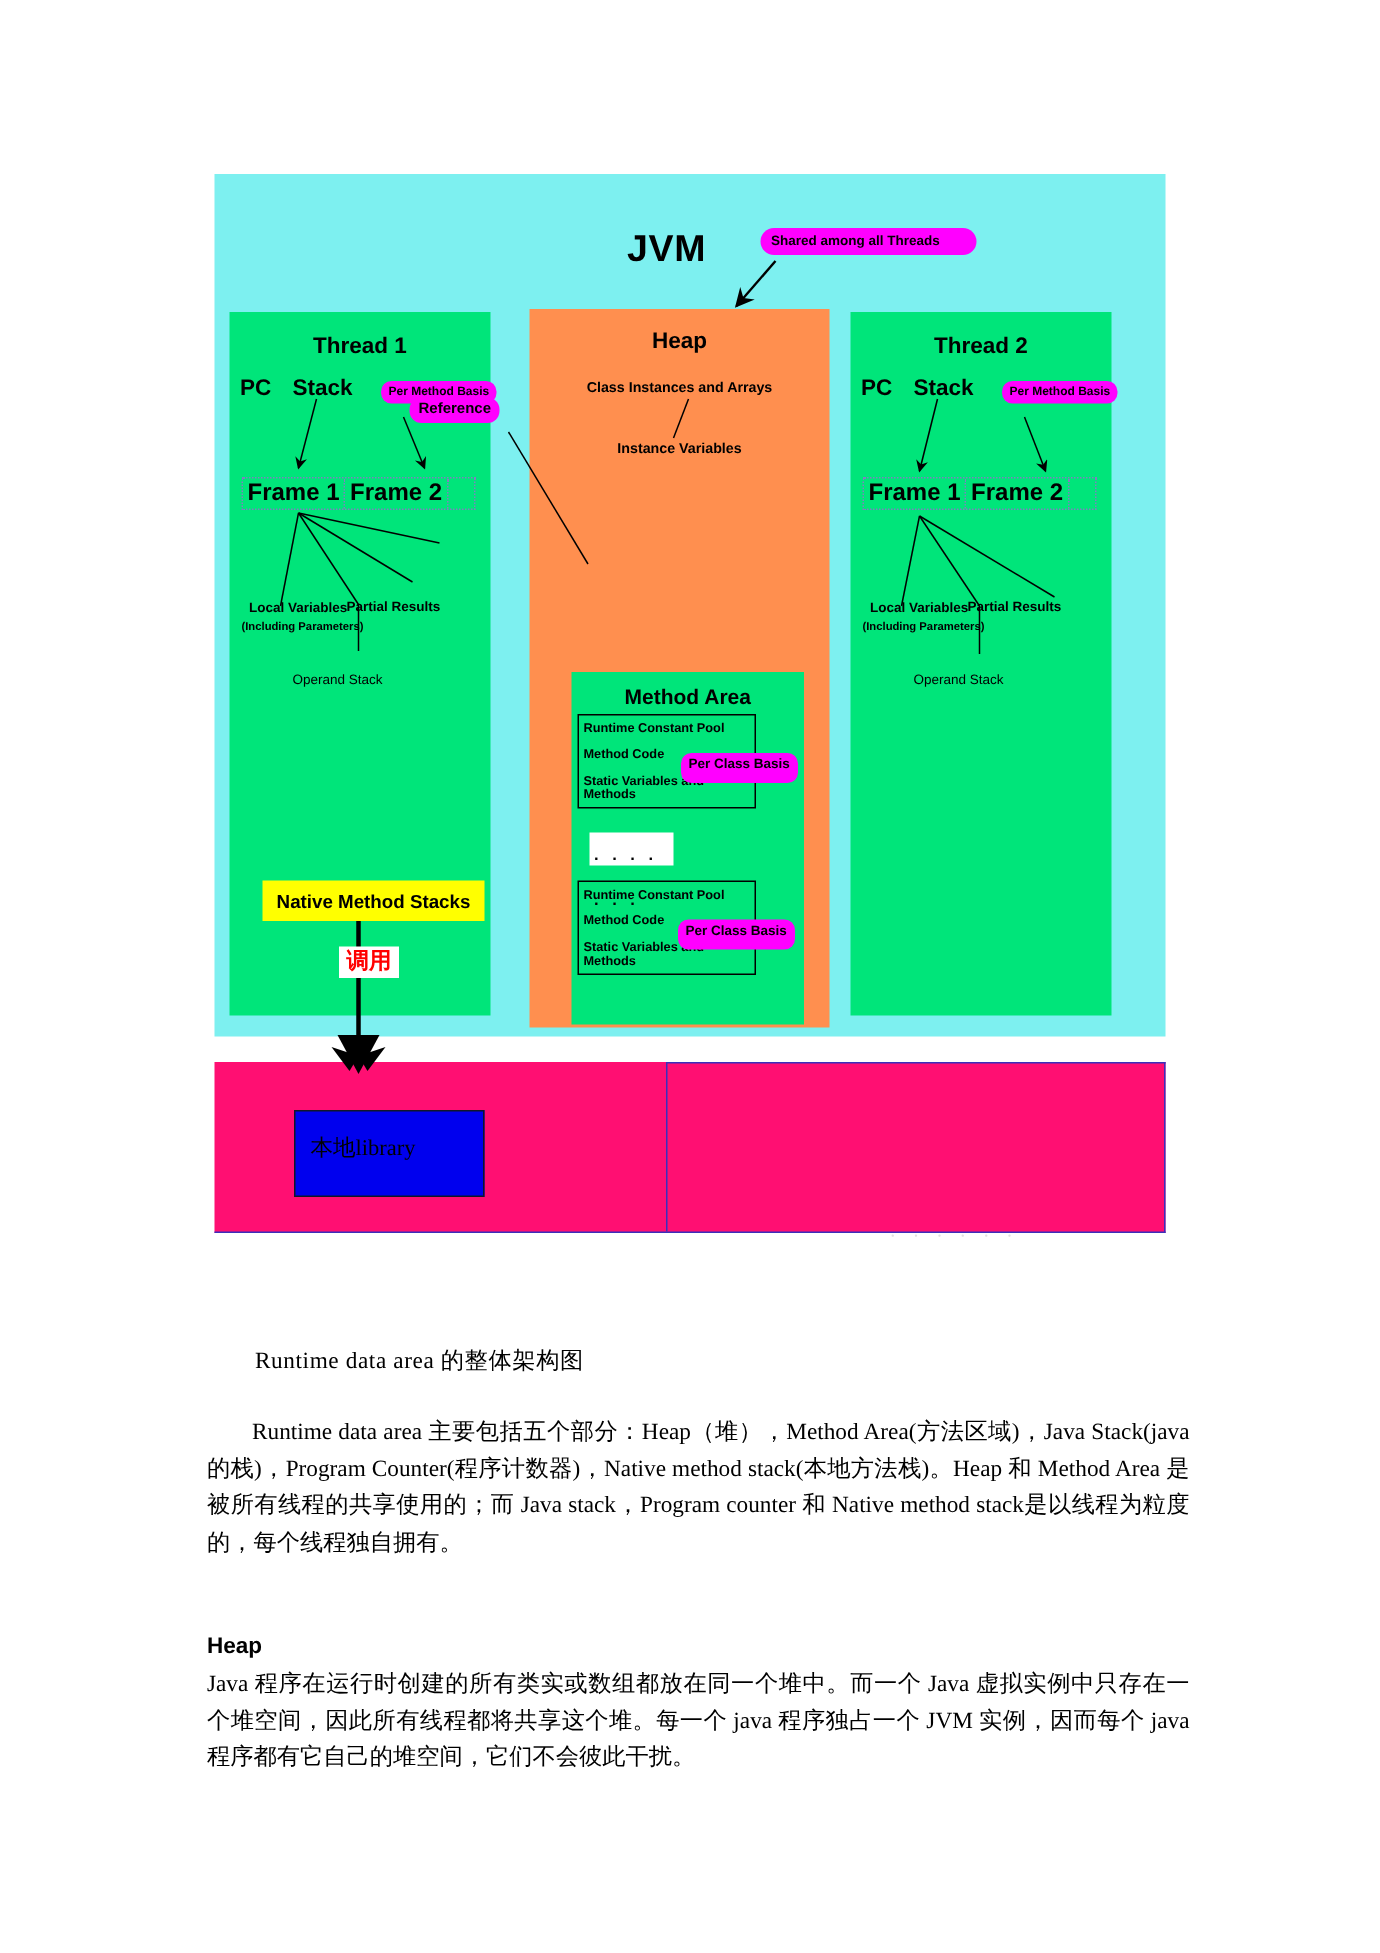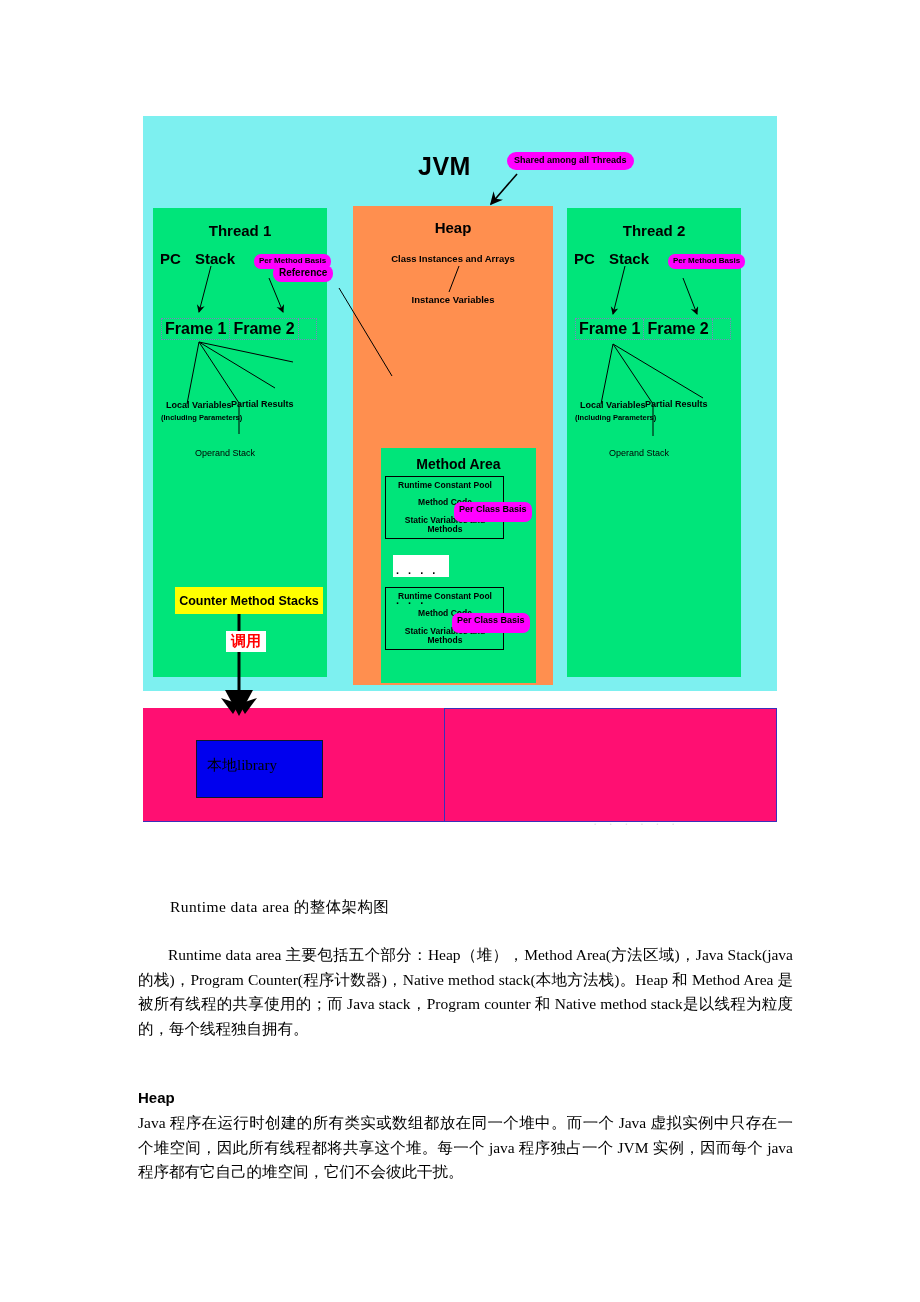--- a/index.html
+++ b/index.html
@@ -152,21 +152,21 @@
     font-weight:bold;font-size:14px;color:#000;
   }
   .class-block{
     position:absolute;left:4px;width:119px;
     border:1px solid #000;
     box-sizing:border-box;
   }
   .cb-row{
     font-family:"Liberation Sans", sans-serif;
     font-weight:bold;font-size:8.5px;color:#000;
-    padding:4px 2px 4px 3px;line-height:1.1;text-align:center;
+    padding:4px 2px 4px 3px;line-height:1.1;
   }
   .pcb-badge{
     position:absolute;
     background:#FF00FF;border-radius:7px;
     padding:3px 5px 8px 5px;
     font-family:"Liberation Sans", sans-serif;
     font-weight:bold;font-size:9px;color:#000;
     white-space:nowrap;line-height:1;
     z-index:4;
   }
@@ -250,40 +250,40 @@
 </style>
 </head>
 <body>
 
 <div id="diagram">
 
   <div class="jvm-box"></div>
 
   <div class="jvm-title">JVM</div>
 
-  <div class="pmb-badge" style="left:364px;top:36px;padding:4px 7px 5px 7px;font-size:9px;border-radius:9px;z-index:7;">Shared among all Threads</div>
+  <div class="pmb-badge" style="left:364px;top:36px;padding:4px 24px 5px 7px;font-size:9px;border-radius:9px;z-index:7;">Shared among all Threads</div>
 
   <div class="thread-box" id="thread1-box">
     <div class="thread-title">Thread 1</div>
     <div class="pc-label">PC</div>
     <div class="stack-label">Stack</div>
     <div class="pmb-badge">Per Method Basis</div>
 
     <div class="frames-row">
       <div class="frame-cell">Frame 1</div>
       <div class="frame-cell">Frame 2</div>
       <div class="frame-cell empty"></div>
     </div>
 
     <div class="lv-label">Local Variables</div>
     <div class="lv-sub">(Including Parameters)</div>
     <div class="pr-label">Partial Results</div>
     <div class="os-label">Operand Stack</div>
 
-    <div class="nms-box">Counter Method Stacks</div>
+    <div class="nms-box">Native Method Stacks</div>
     <div class="diaoyong-box">调用</div>
   </div>
 
   <div class="ref-badge">Reference</div>
 
   <div id="heap-box">
     <div class="heap-title">Heap</div>
     <div class="heap-cia">Class Instances and Arrays</div>
     <div class="heap-iv">Instance Variables</div>
 

